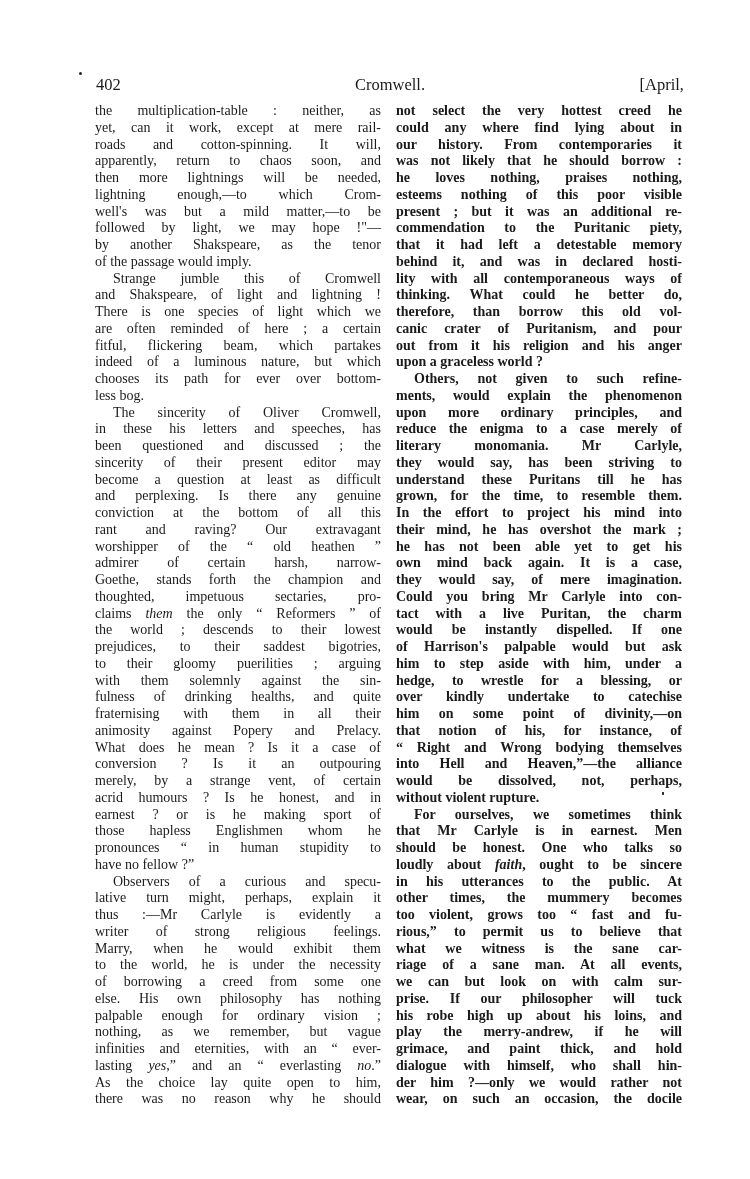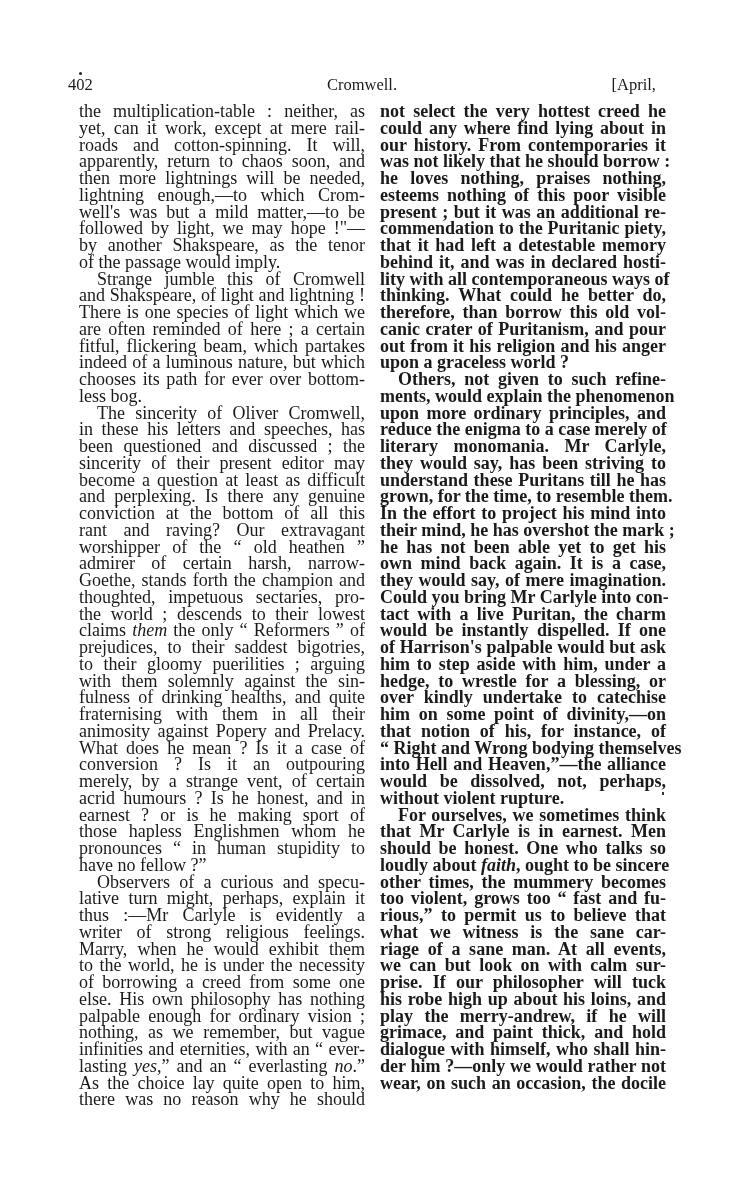--- a/index.html
+++ b/index.html
@@ -1,23 +1,23 @@
 <!DOCTYPE html>
 <html><head>
 <meta charset="utf-8">
 <style>
   html, body { margin:0; padding:0; background:#fff; }
   body { width:750px; height:1179px; position:relative; overflow:hidden;
          font-family:"Liberation Serif","DejaVu Serif",serif; color:#1a1a1a; }
   .dot { position:absolute; left:79px; top:72px; width:3px; height:3px; background:#222; border-radius:50%; }
-  .header { position:absolute; left:68px; top:75px; width:588px; height:22px; font-size:16.5px; }
+  .header { position:absolute; left:96px; top:75px; width:588px; height:22px; font-size:16.5px; }
   .header .pn { position:absolute; left:0; top:0; }
   .header .title { position:absolute; left:0; width:100%; text-align:center; top:0; }
   .header .month { position:absolute; right:0; top:0; }
-  .col { position:absolute; top:103px; width:286px; font-size:18px; line-height:16.75px; }
+  .col { position:absolute; top:103px; width:286px; font-size:14px; line-height:16.75px;margin-left:16px; }
   .col.left { left:79px; }
   .col.right { left:380px;font-weight:bold; }
   .line { display:block; height:16.75px; white-space:nowrap; text-align:justify; text-align-last:justify; }
   .line.last { text-align-last:left; }
   .line.indent { padding-left:18px; }
   .stray { position:absolute; left:662px; top:792px; width:2px; height:3px; background:#333; }
 </style>
 </head>
 <body>
 
@@ -53,22 +53,22 @@
     <span class="line">been questioned and discussed ; the</span>
     <span class="line">sincerity of their present editor may</span>
     <span class="line">become a question at least as difficult</span>
     <span class="line">and perplexing.  Is there any genuine</span>
     <span class="line">conviction at the bottom of all this</span>
     <span class="line">rant and raving?  Our extravagant</span>
     <span class="line">worshipper of the “ old heathen ”</span>
     <span class="line">admirer of certain harsh, narrow-</span>
     <span class="line">Goethe, stands forth the champion and</span>
     <span class="line">thoughted, impetuous sectaries, pro-</span>
+    <span class="line">claims <i>them</i> the only “ Reformers ” of</span>
     <span class="line">the world ; descends to their lowest</span>
-    <span class="line">claims <i>them</i> the only “ Reformers ” of</span>
     <span class="line">prejudices, to their saddest bigotries,</span>
     <span class="line">to their gloomy puerilities ; arguing</span>
     <span class="line">with them solemnly against the sin-</span>
     <span class="line">fulness of drinking healths, and quite</span>
     <span class="line">fraternising with them in all their</span>
     <span class="line">animosity against Popery and Prelacy.</span>
     <span class="line">What does he mean ?  Is it a case of</span>
     <span class="line">conversion ?  Is it an outpouring</span>
     <span class="line">merely, by a strange vent, of certain</span>
     <span class="line">acrid humours ?  Is he honest, and in</span>
@@ -131,20 +131,21 @@
     <span class="line">him on some point of divinity,—on</span>
     <span class="line">that notion of his, for instance, of</span>
     <span class="line">“ Right and Wrong bodying themselves</span>
     <span class="line">into Hell and Heaven,”—the alliance</span>
     <span class="line">would be dissolved, not, perhaps,</span>
     <span class="line last">without violent rupture.</span>
     <span class="line indent">For ourselves, we sometimes think</span>
     <span class="line">that Mr Carlyle is in earnest.  Men</span>
     <span class="line">should be honest.  One who talks so</span>
     <span class="line">loudly about <i>faith</i>, ought to be sincere</span>
+    <span class="line">in his utterances to the public.  At</span>
     <span class="line">other times, the mummery becomes</span>
     <span class="line">too violent, grows too “ fast and fu-</span>
     <span class="line">rious,” to permit us to believe that</span>
     <span class="line">what we witness is the sane car-</span>
     <span class="line">riage of a sane man.  At all events,</span>
     <span class="line">we can but look on with calm sur-</span>
     <span class="line">prise.  If our philosopher will tuck</span>
     <span class="line">his robe high up about his loins, and</span>
     <span class="line">play the merry-andrew, if he will</span>
     <span class="line">grimace, and paint thick, and hold</span>

